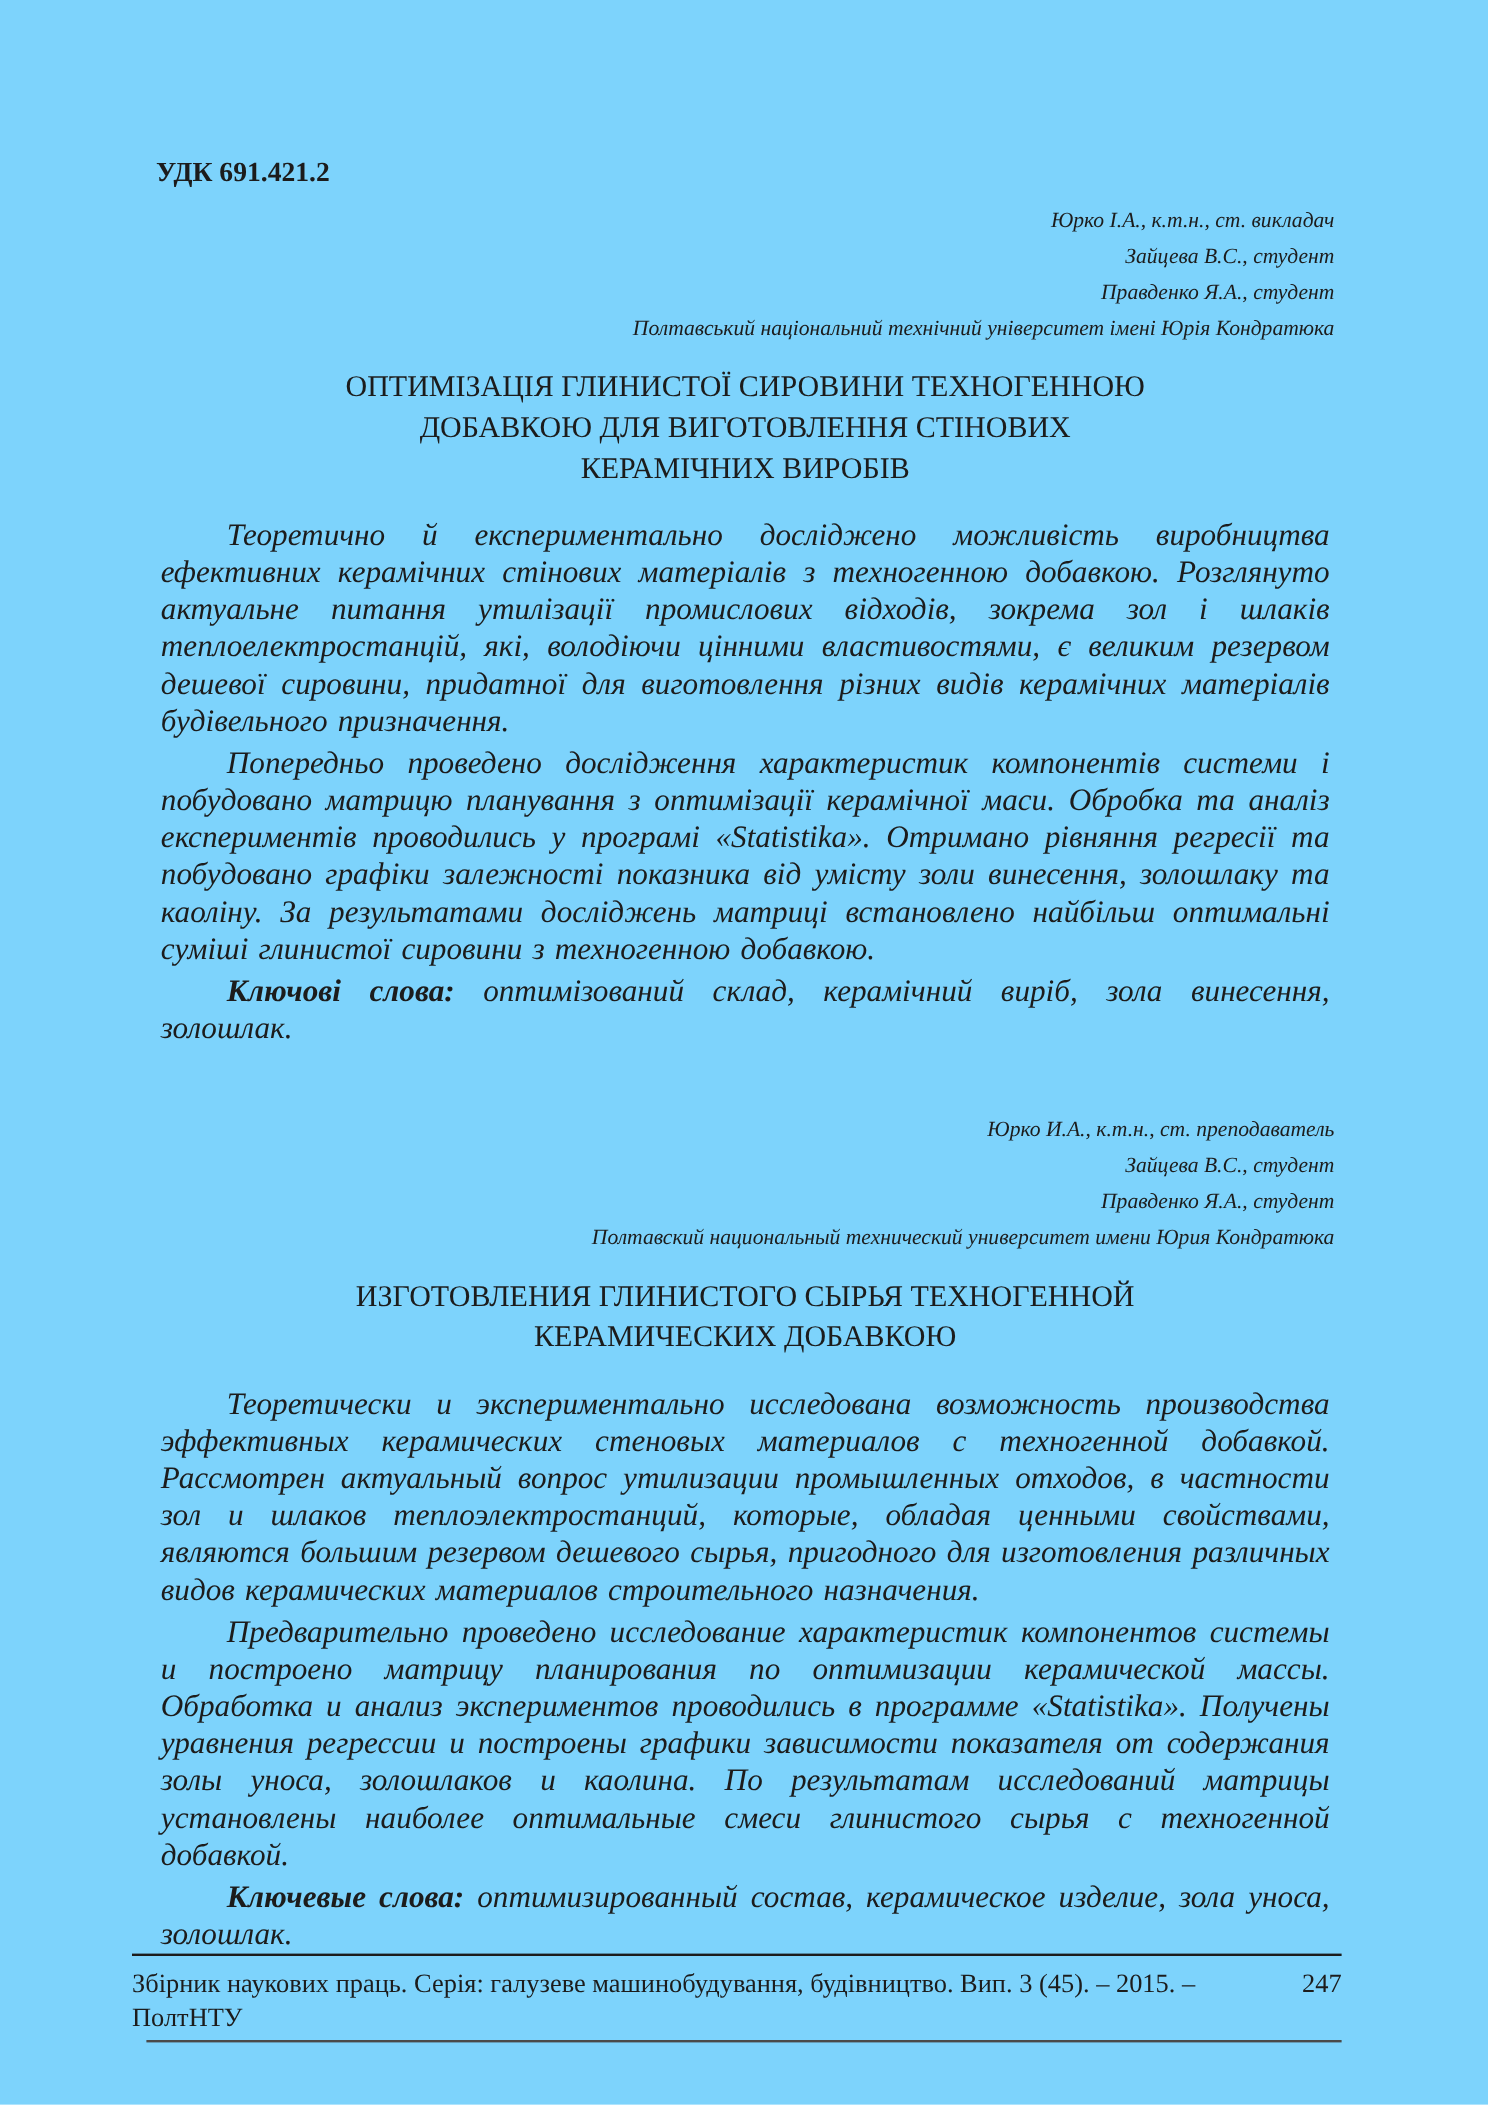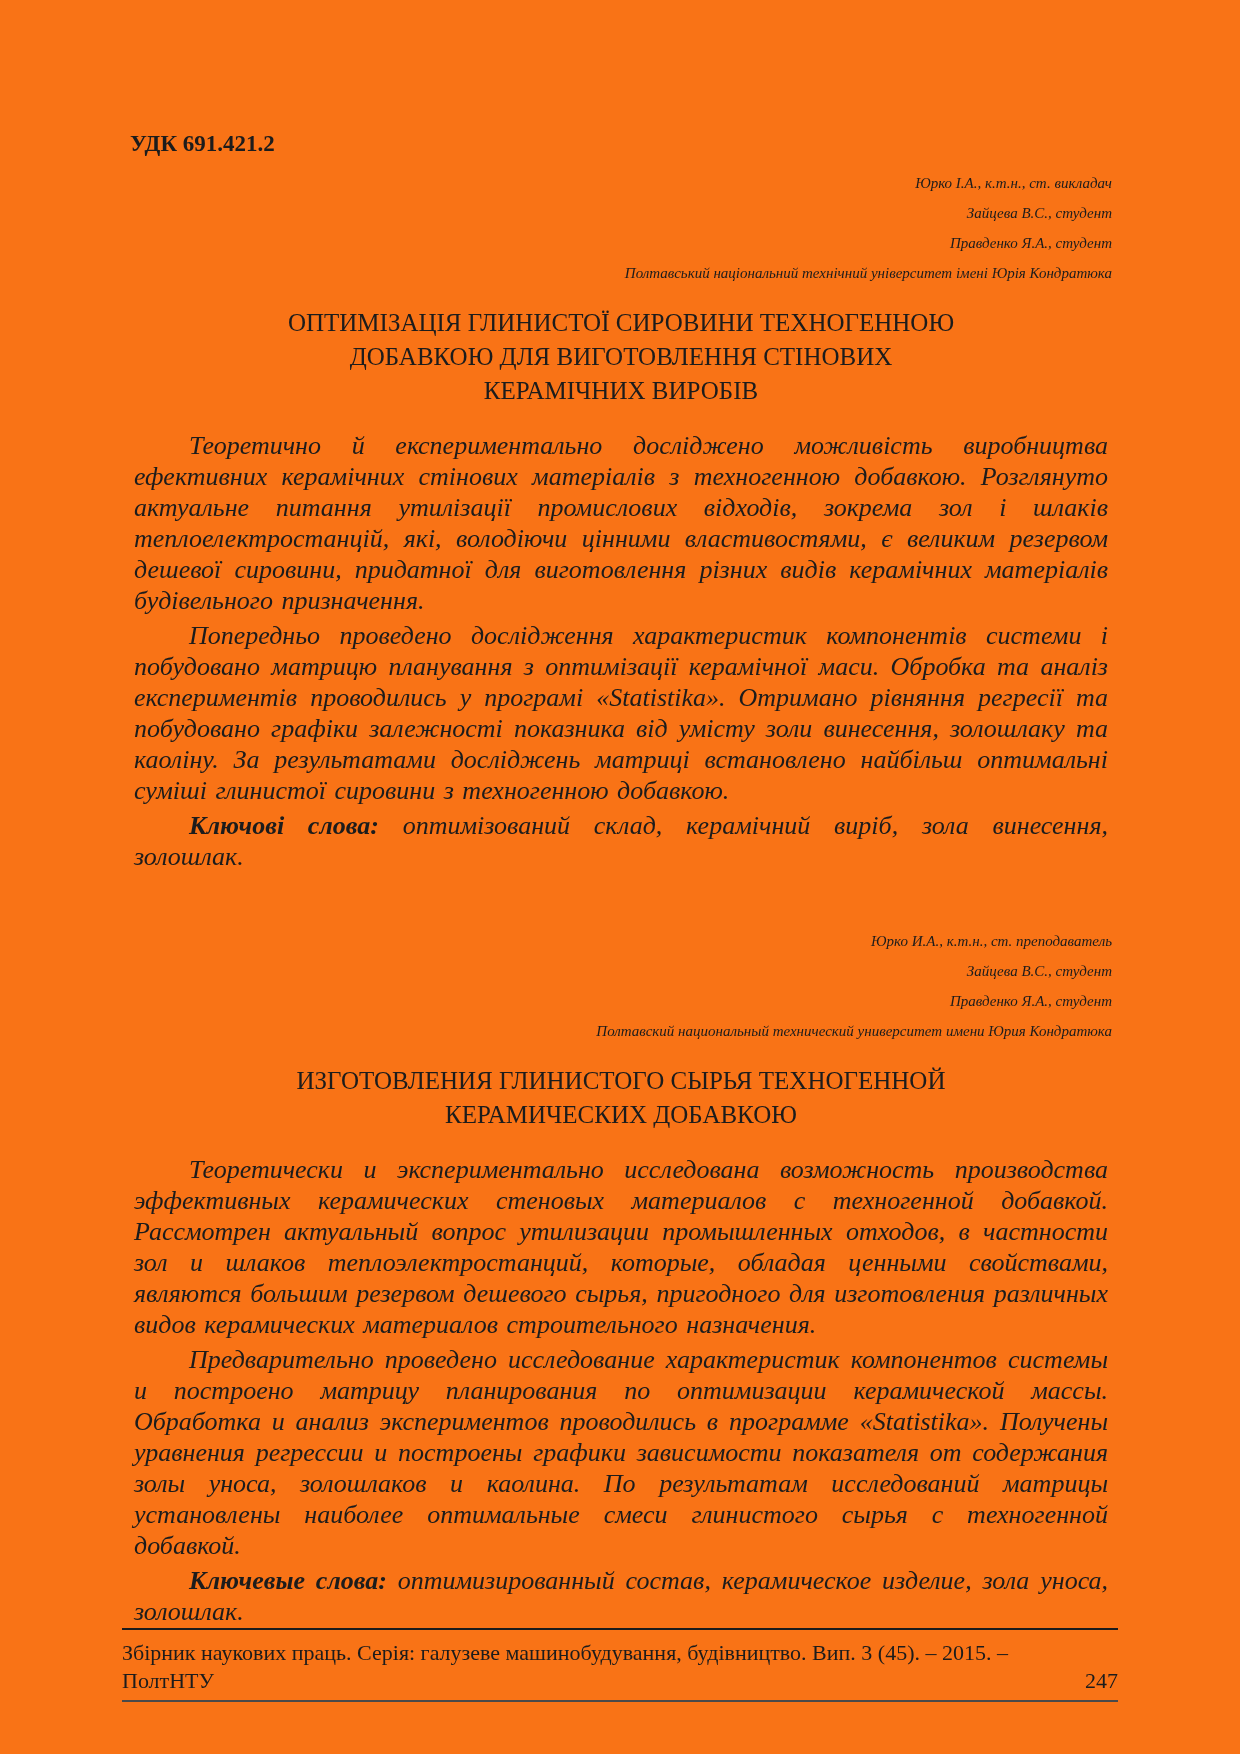--- a/index.html
+++ b/index.html
@@ -5,37 +5,37 @@
   html, body {
     margin: 0;
     padding: 0;
     background: #ffffff;
   }
   .page {
     position: relative;
     width: 1240px;
     height: 1754px;
     margin: 0 auto;
-    background: #f97316;
+    background: #7dd3fc;
     color: #1c1c1c;
     font-family: "Liberation Serif", "DejaVu Serif", serif;
     box-sizing: border-box;
     padding: 130px 128px 0 130px;
     overflow: hidden;
   }
   .udc {
     font-weight: bold;
     font-size: 23px;
     line-height: 28px;
     margin-bottom: 10px;
   }
   .authors {
     text-align: right;
     font-style: italic;
-    font-size: 15px;
+    font-size: 18px;
     line-height: 30px;
   }
   .authors div { white-space: nowrap; }
   .title {
     text-align: center;
     font-weight: normal;
     font-size: 25px;
     line-height: 34px;
     margin: 18px 0 22px 0;
   }
@@ -50,30 +50,30 @@
   }
   .kw .kwl {
     font-weight: bold;
     font-style: italic;
   }
   .section-ru {
     margin-top: 54px;
   }
   .footer {
     position: absolute;
-    left: 122px;
+    left: 110px;
     right: 122px;
     top: 1628px;
     border-top: 2px solid #1c1c1c;
     padding-top: 9px;
     font-size: 22px;
     line-height: 28px;
     display: flex;
     justify-content: space-between;
-    align-items: flex-end;
+    align-items: flex-start;
   }
   .bottom-rule {
     position: absolute;
     left: 122px;
     right: 122px;
     top: 1700px;
     border-top: 2px solid #4a4a4a;
   }
 </style>
 </head>

